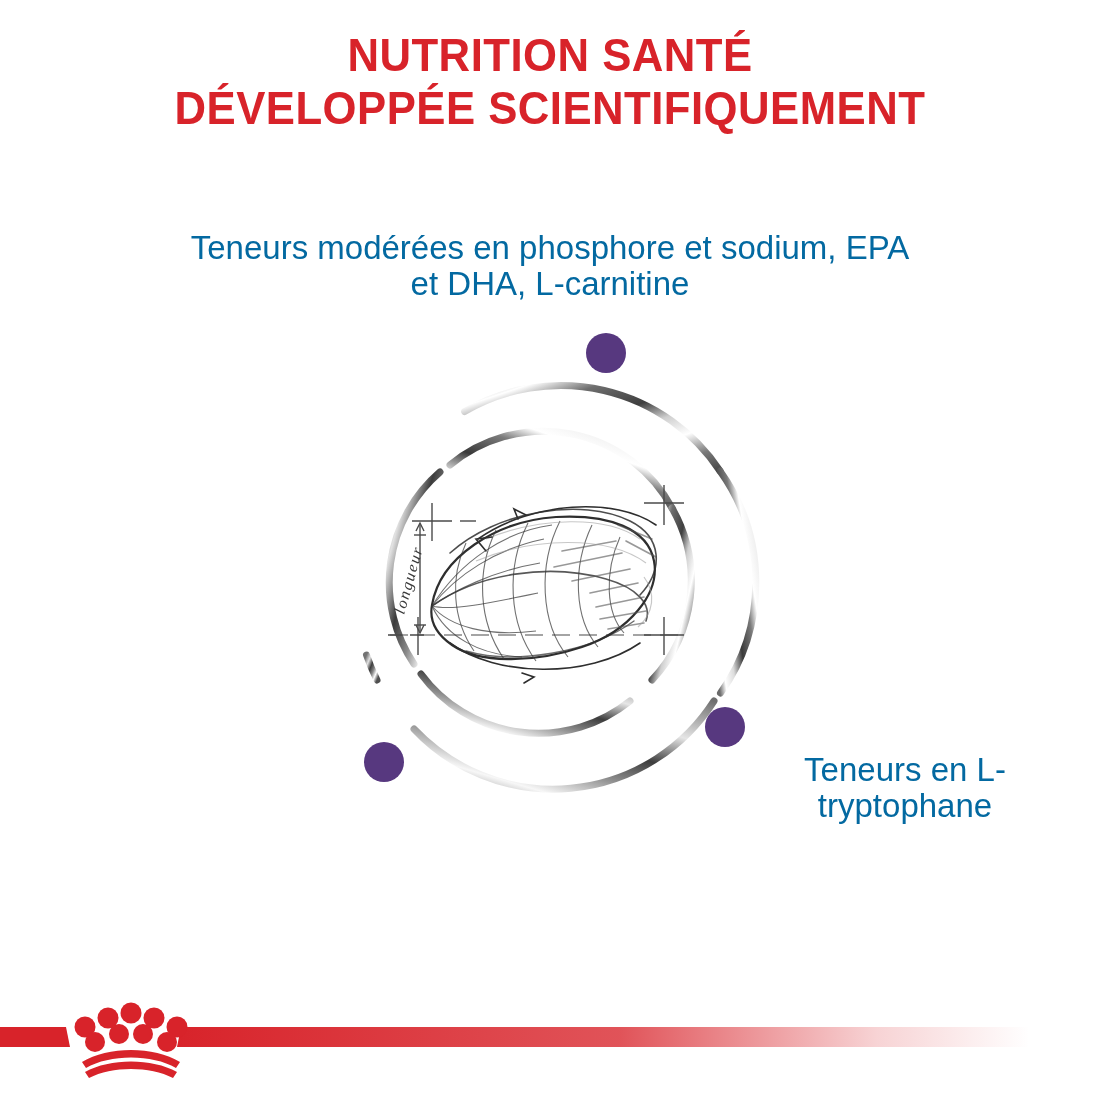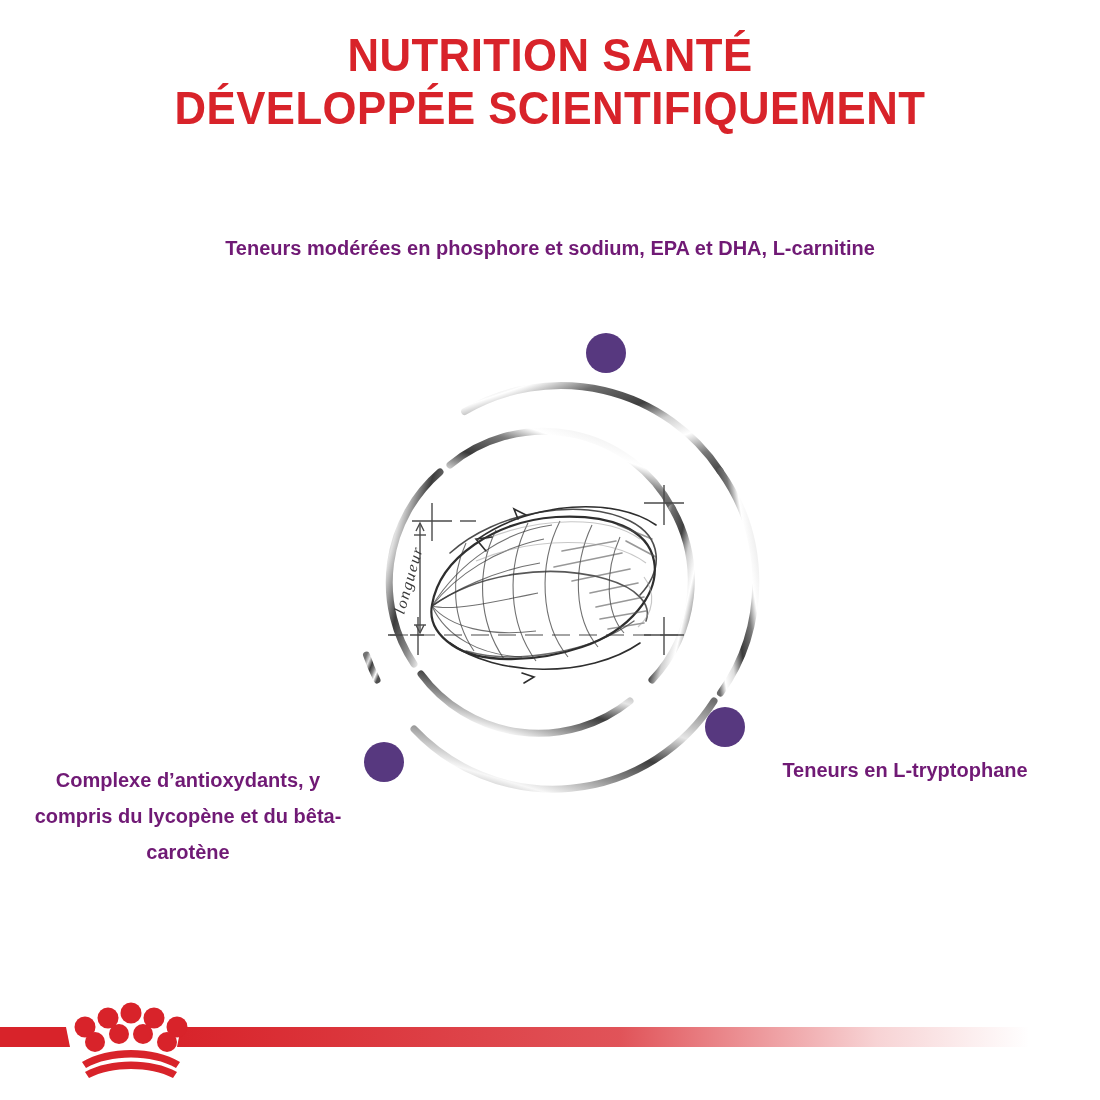--- a/index.html
+++ b/index.html
@@ -40,25 +40,25 @@
     line-height: 53px;
     letter-spacing: 0.5px;
     transform: scaleX(0.93);
     transform-origin: center center;
     white-space: nowrap;
   }
 
   
   .callout {
     position: absolute;
-    color: #701a75;
+    color: #0369a1;
     font-family: "Liberation Sans", sans-serif;
-    font-size: 20px;
+    font-size: 33px;
     line-height: 36px;
-    font-weight: 700;
+    font-weight: 400;
   }
   .callout-top {
     top: 230px;
     left: 180px;
     width: 740px;
     text-align: center;
   }
   .callout-left {
     top: 762px;
     left: 18px;
@@ -253,21 +253,20 @@
           <path d="M 222 348 L 234 352 L 224 358"></path>
         </g>
       </g>
 
       <circle cx="306" cy="28" r="20" fill="#57387F"></circle>
       <circle cx="84" cy="437" r="20" fill="#57387F"></circle>
       <circle cx="425" cy="402" r="20" fill="#57387F"></circle>
     </svg>
   </div>
 
-  <div class="callout callout-left">Complexe d’antioxydants, y compris du lycopène et du bêta-carotène</div>
   <div class="callout callout-right">Teneurs en L-tryptophane</div>
 
   <div class="footer">
     <svg width="1100" height="120" viewBox="0 0 1100 120" xmlns="http://www.w3.org/2000/svg">
       <defs>
         <linearGradient id="barFade" x1="0" y1="0" x2="1" y2="0">
           <stop offset="0%" stop-color="#D8232A" stop-opacity="1"></stop>
           <stop offset="52%" stop-color="#D8232A" stop-opacity="0.78"></stop>
           <stop offset="82%" stop-color="#D8232A" stop-opacity="0.20"></stop>
           <stop offset="100%" stop-color="#D8232A" stop-opacity="0"></stop>

